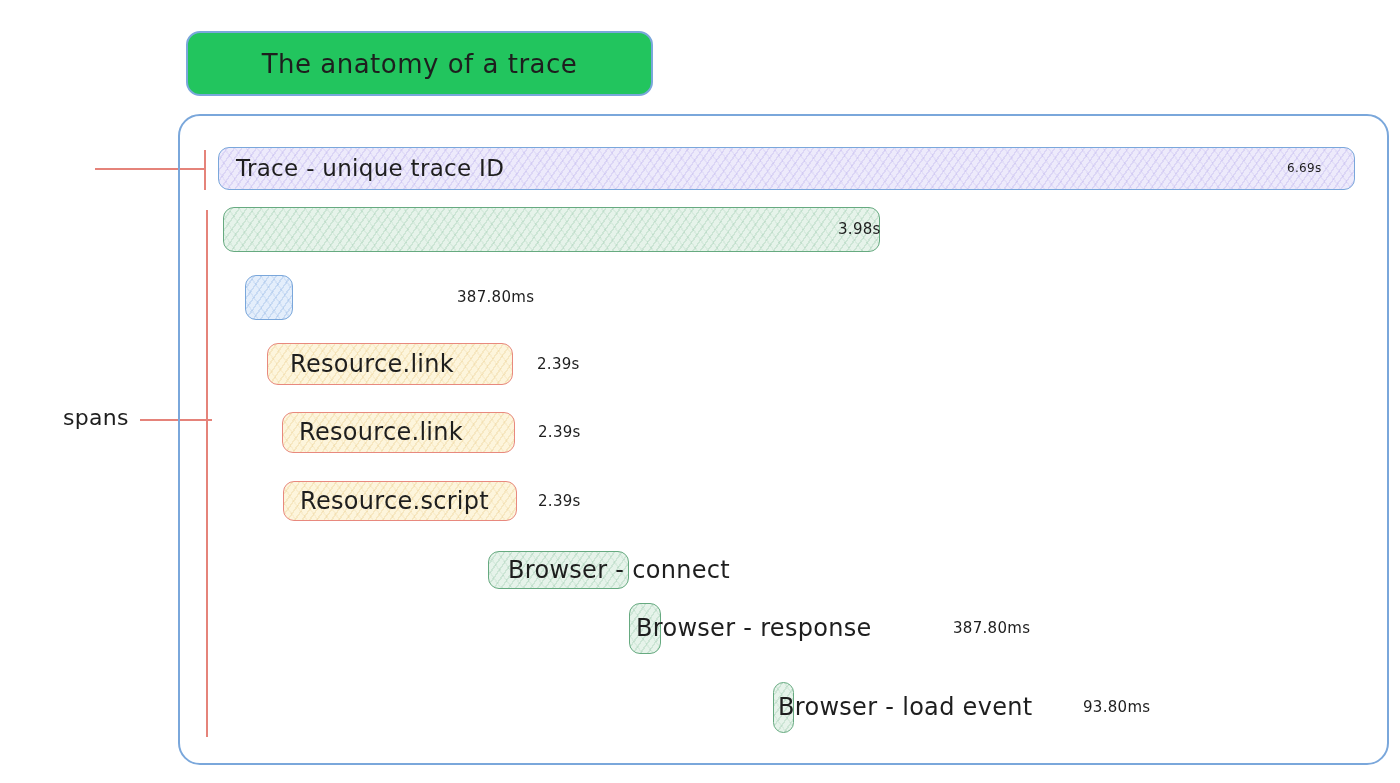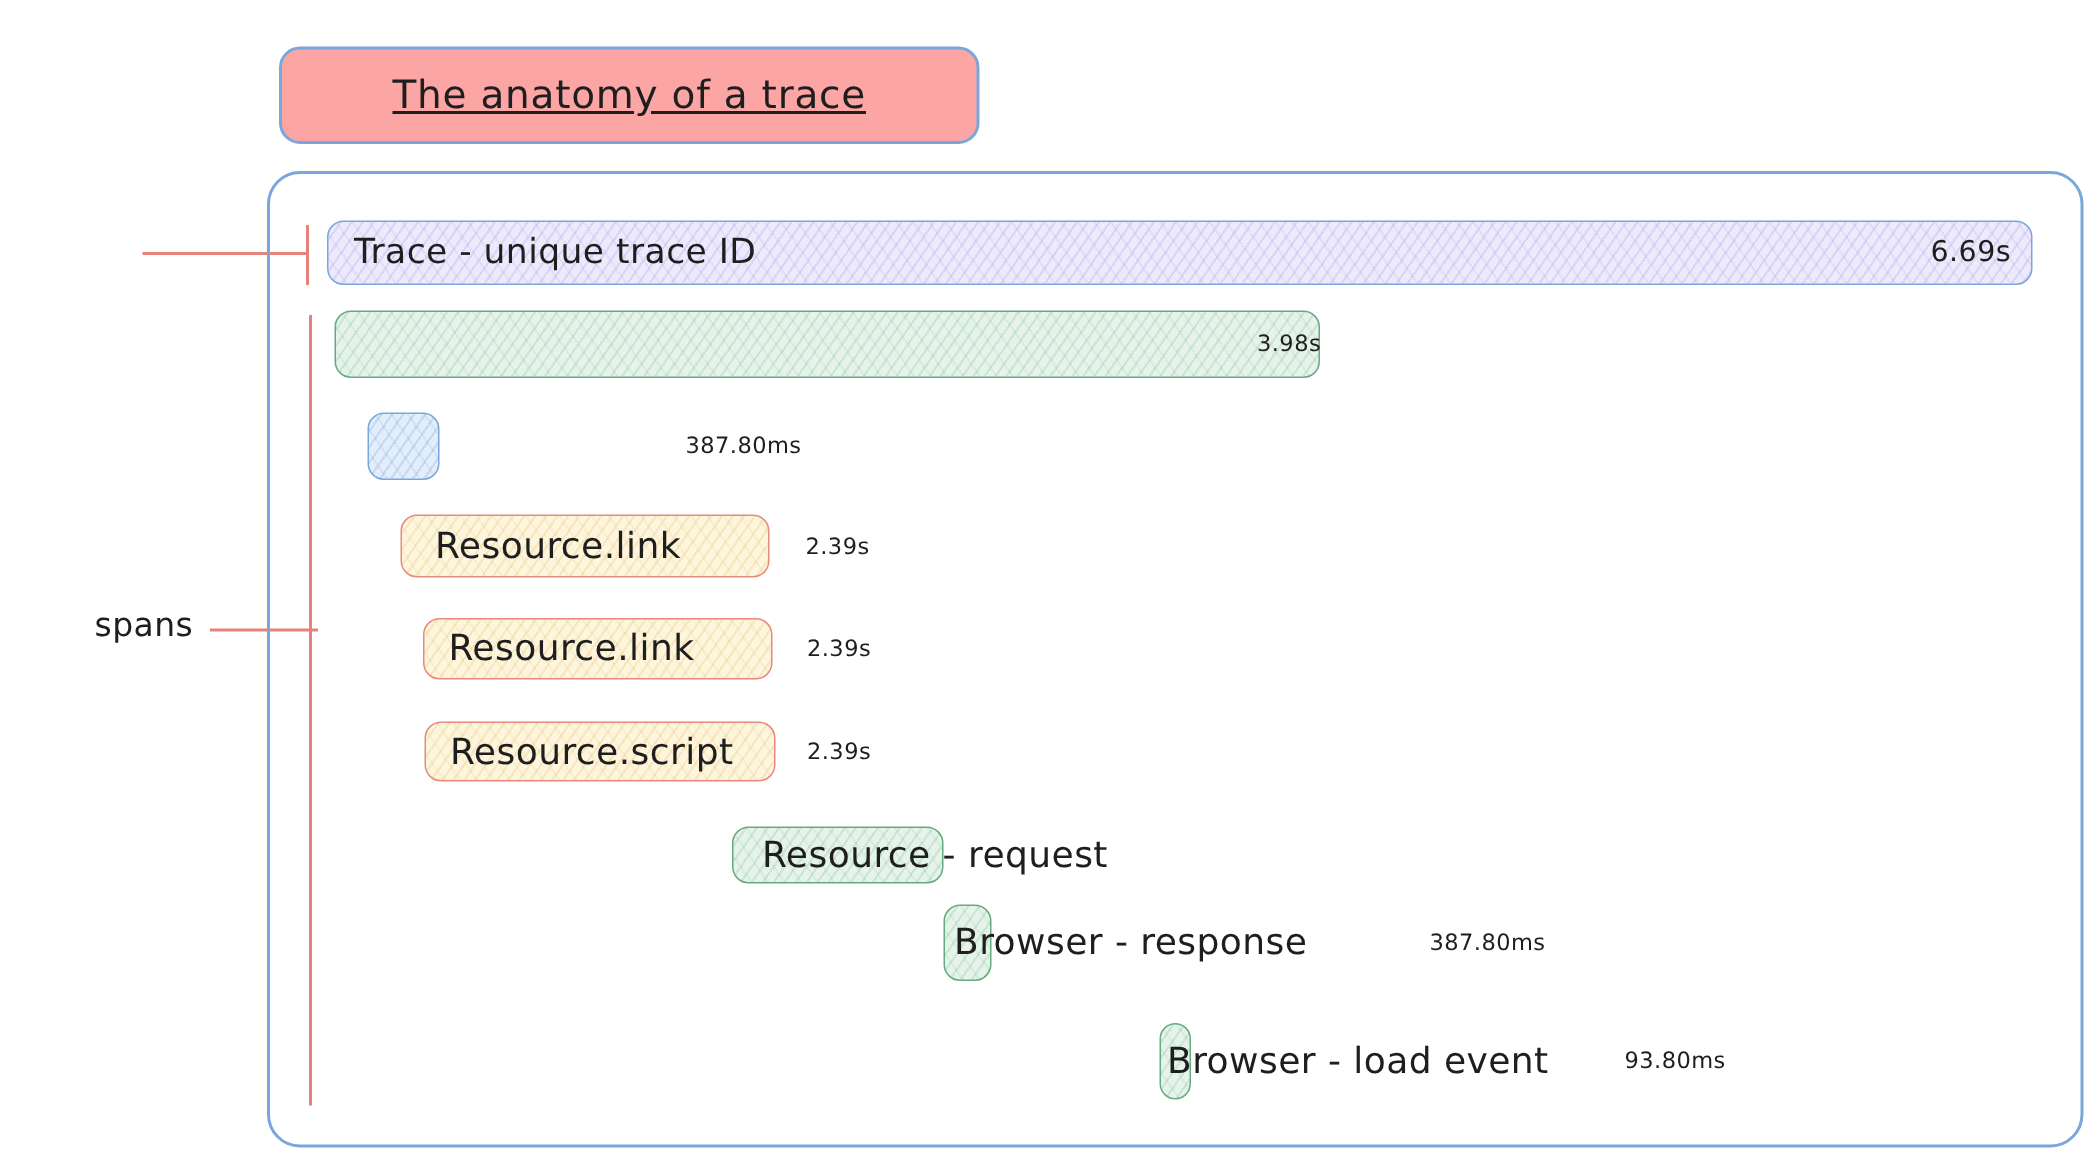--- a/index.html
+++ b/index.html
@@ -4,21 +4,21 @@
 <style>
   html,body{margin:0;padding:0;background:#ffffff;}
   #canvas{
     position:relative;width:1400px;height:783px;background:#ffffff;overflow:hidden;
     font-family:"DejaVu Sans",sans-serif;color:#1e1e1e;
   }
   .abs{position:absolute;}
   
   #title-box{
     left:186px;top:31px;width:463px;height:61px;border:2px solid #7aa7db;border-radius:14px;
-    display:flex;align-items:center;justify-content:center;background:#fca5a5;text-decoration:underline;
+    display:flex;align-items:center;justify-content:center;background:#22c55e;
   }
   #title-text{font-size:26px;letter-spacing:.5px;}
   #outer-box{
     left:178px;top:114px;width:1207px;height:647px;border:2px solid #7aa7db;border-radius:22px;
     background:transparent;
   }
   
   .spanbox{position:absolute;border-radius:11px;box-sizing:border-box;}
   .fill-purple{
     background-color:#edeafb;
@@ -51,21 +51,21 @@
   
   .spanlabel{position:absolute;font-size:24px;white-space:nowrap;letter-spacing:.3px;}
   .duration{position:absolute;font-size:15px;white-space:nowrap;letter-spacing:.3px;}
   .note{position:absolute;font-size:21px;line-height:32px;letter-spacing:.3px;}
   
   .redline-h{position:absolute;height:0;border-top:2px solid #e5837a;}
   .redline-v{position:absolute;width:0;border-left:2px solid #e5837a;}
   
   #trace-box{left:218px;top:147px;width:1137px;height:43px;}
   #trace-label{left:236px;top:147px;height:43px;line-height:43px;font-size:23px;}
-  #trace-duration{left:1287px;top:147px;height:43px;line-height:43px;font-size:19px;}
+  #trace-duration{left:1287px;top:147px;height:43px;line-height:43px;font-size:12px;}
 
   #connect-box{left:223px;top:207px;width:657px;height:45px;}
   #connect-label{left:242px;top:207px;height:45px;line-height:45px;}
   #connect-duration{left:838px;top:207px;height:45px;line-height:45px;}
 
   #http-box{left:245px;top:275px;width:48px;height:45px;}
   #http-label{left:251px;top:275px;height:45px;line-height:45px;}
   #http-duration{left:457px;top:275px;height:45px;line-height:45px;}
 
   #rl1-box{left:267px;top:343px;width:246px;height:42px;}
@@ -133,21 +133,21 @@
 
   <div id="rl2-box" class="spanbox fill-yellow"></div>
   <div id="rl2-label" class="spanlabel">Resource.link</div>
   <div id="rl2-duration" class="duration">2.39s</div>
 
   <div id="rs-box" class="spanbox fill-yellow"></div>
   <div id="rs-label" class="spanlabel">Resource.script</div>
   <div id="rs-duration" class="duration">2.39s</div>
 
   <div id="req-box" class="spanbox fill-green"></div>
-  <div id="req-label" class="spanlabel">Resource - request</div>
+  <div id="req-label" class="spanlabel">Browser - connect</div>
 
   <div id="resp-box" class="spanbox fill-green"></div>
   <div id="resp-label" class="spanlabel">Browser - response</div>
   <div id="resp-duration" class="duration">387.80ms</div>
 
   <div id="load-box" class="spanbox fill-green"></div>
   <div id="load-label" class="spanlabel">Browser - load event</div>
   <div id="load-duration" class="duration">93.80ms</div>
 
 </div>

